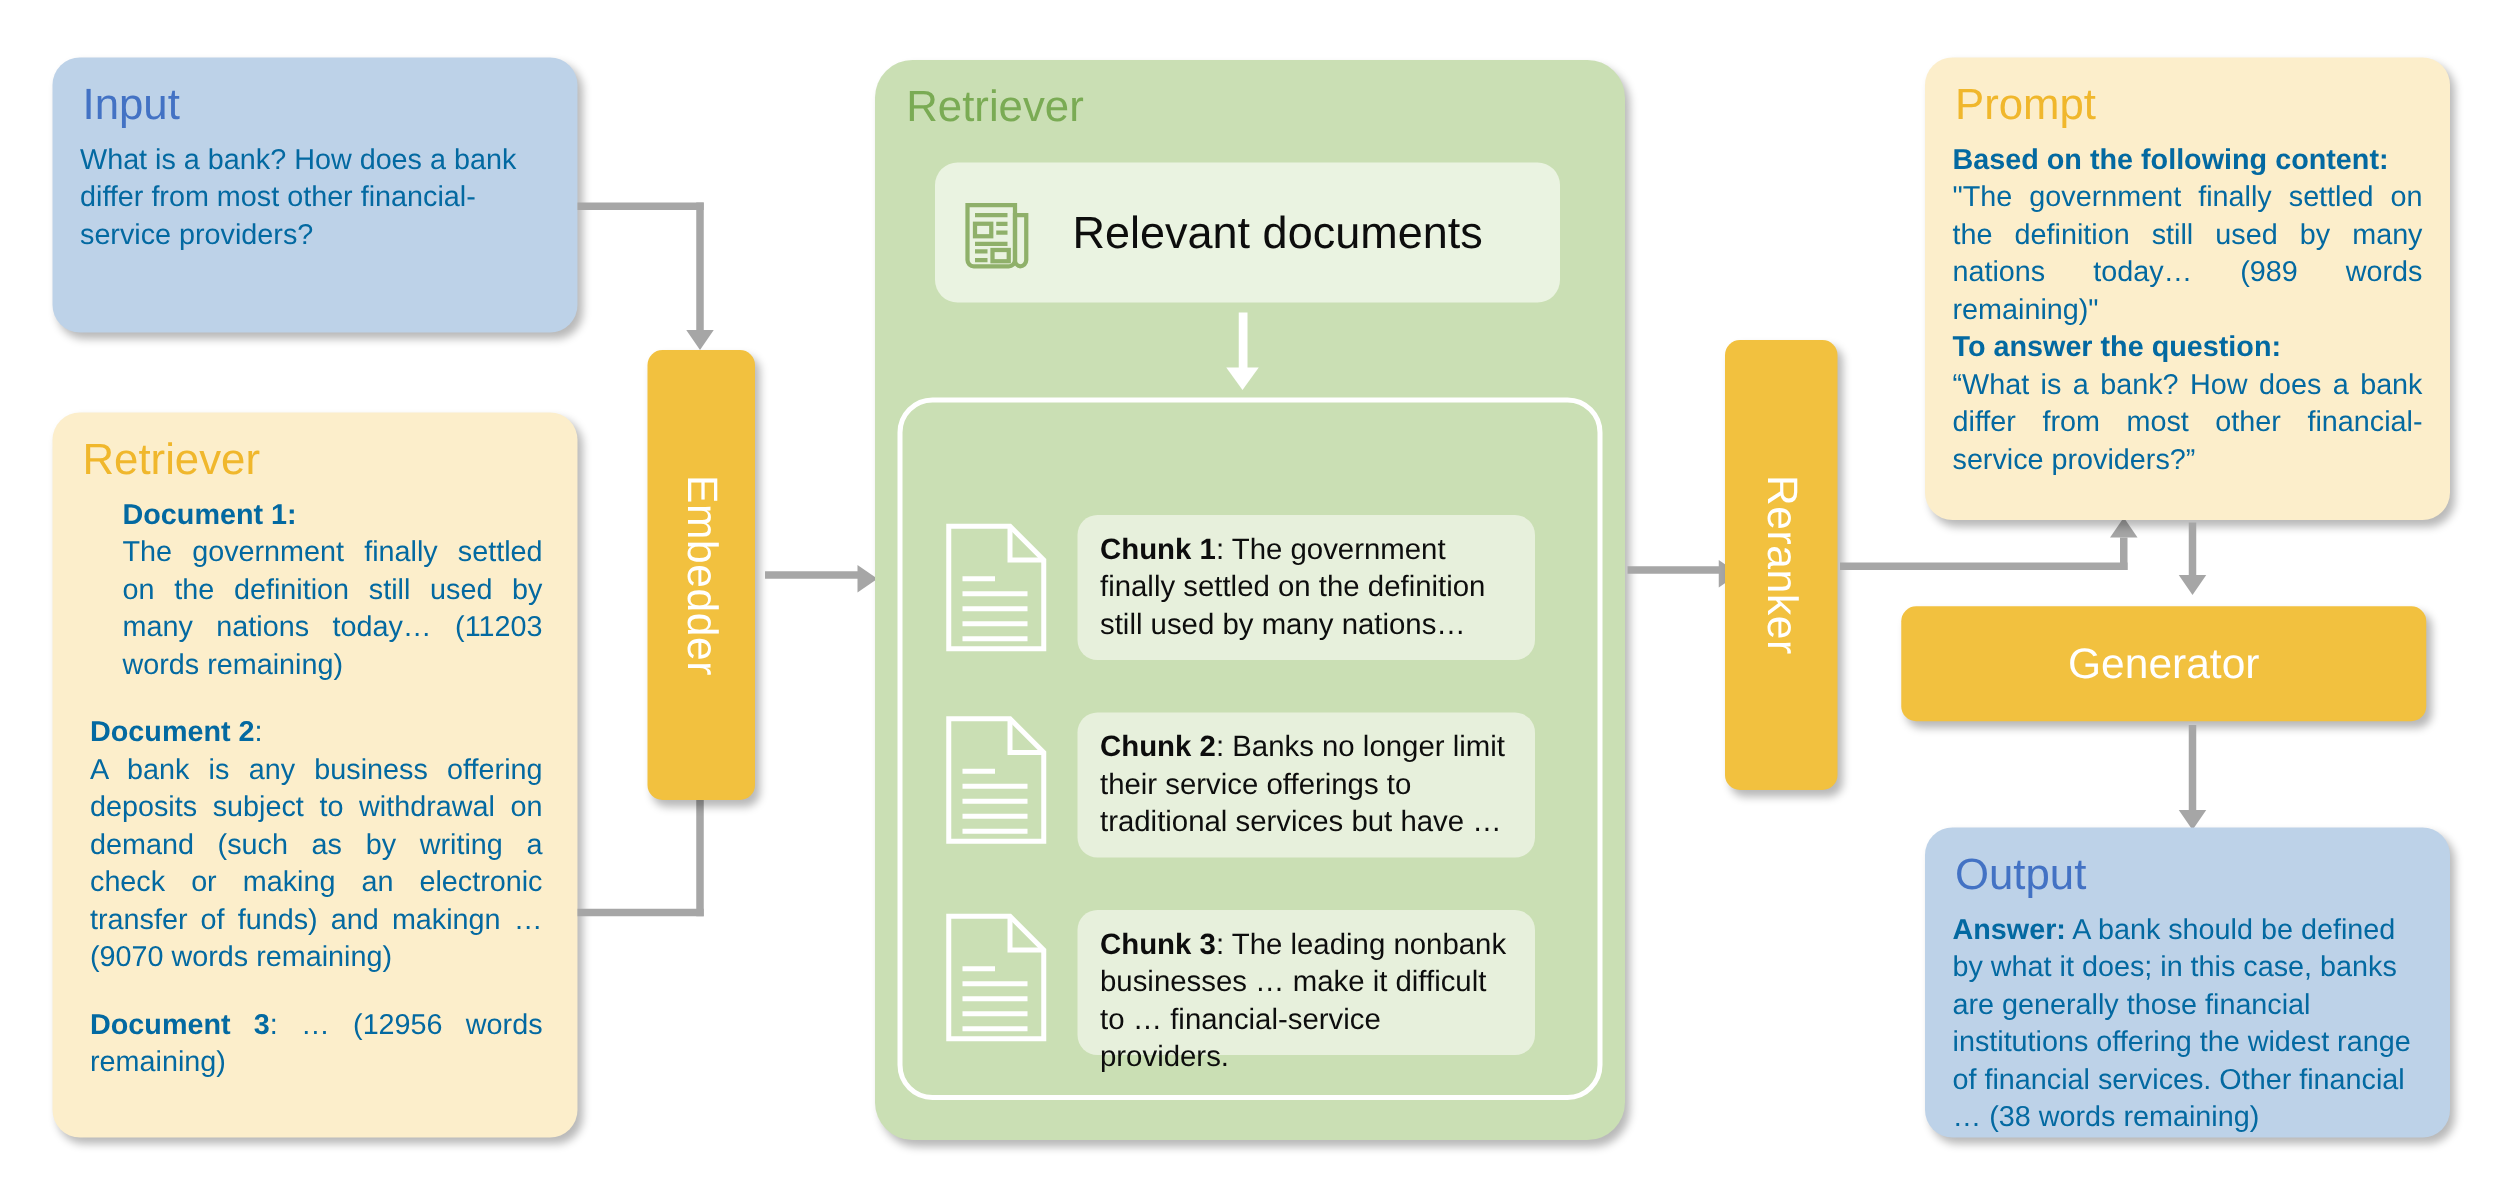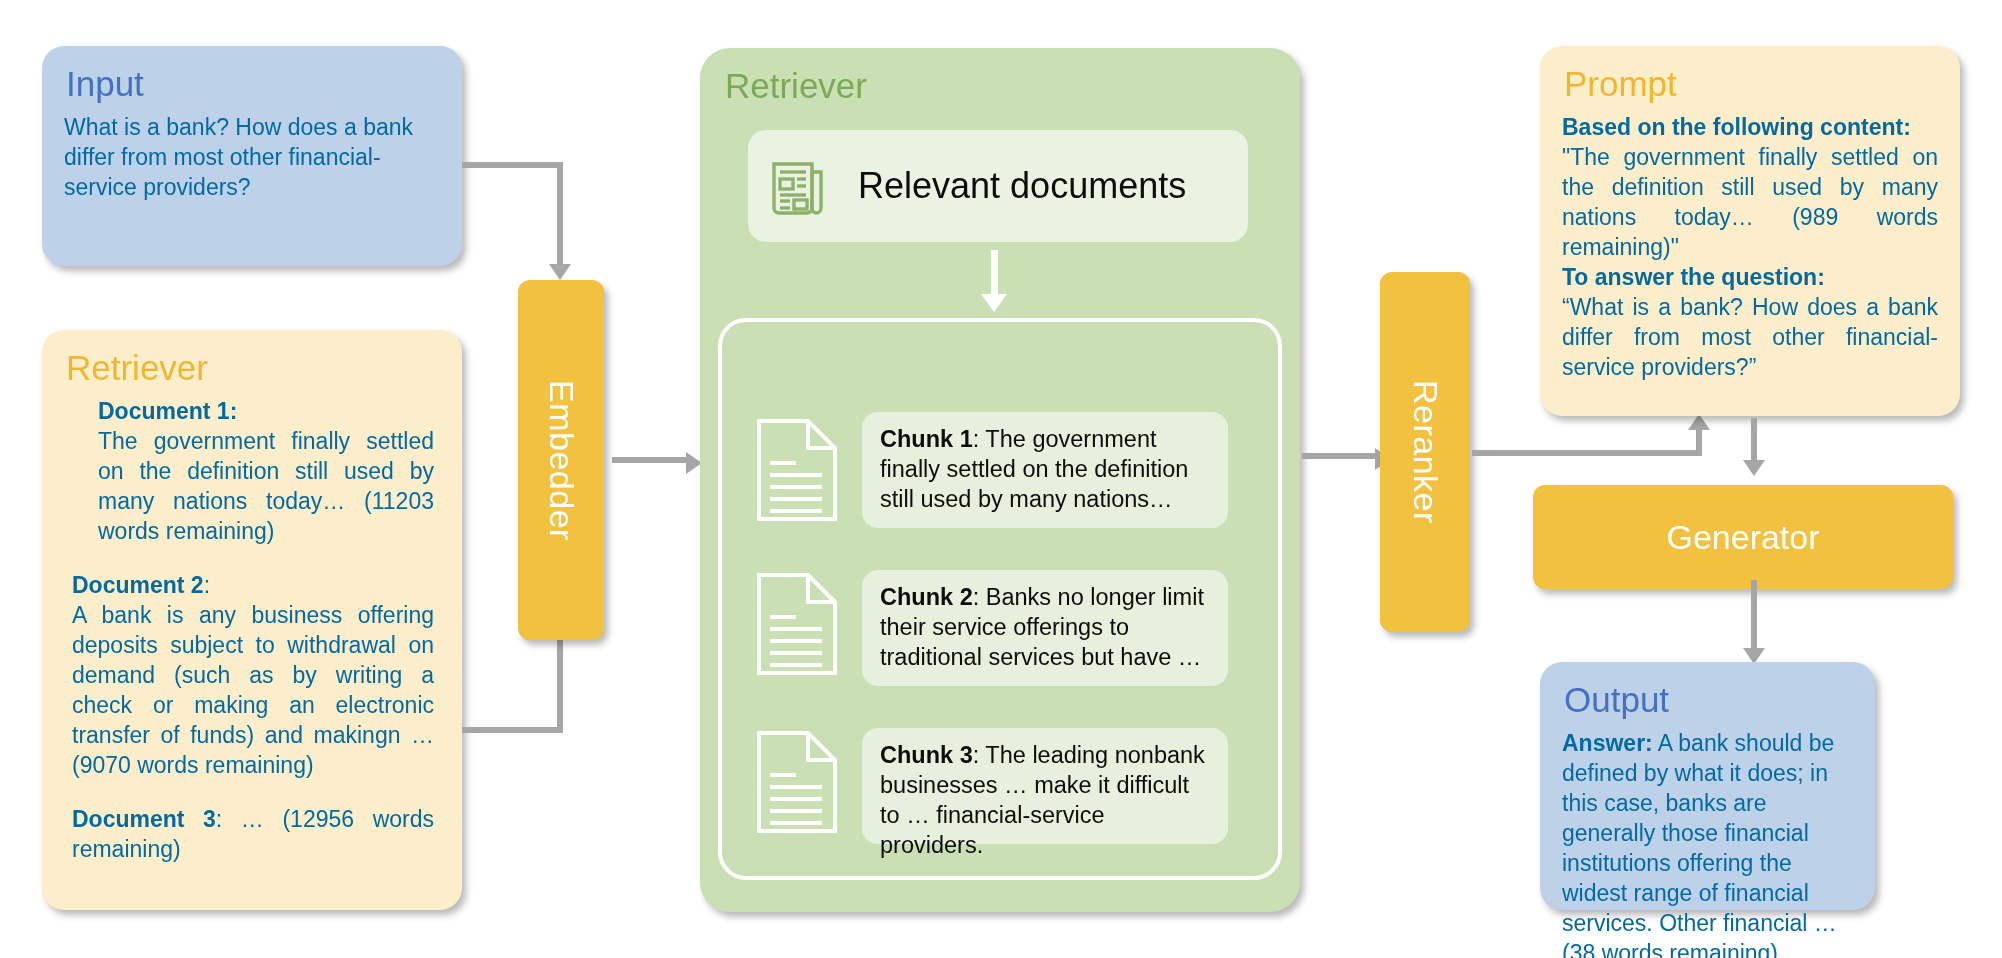--- a/index.html
+++ b/index.html
@@ -196,25 +196,25 @@
     <div class="sec-title t-gold">Prompt</div>
     <div class="body-text b">Based on the following content:</div>
     <div class="body-text justify">"The government finally settled on the definition still used by many nations today… (989 words remaining)"</div>
     <div class="body-text b">To answer the question:</div>
     <div class="body-text justify">“What is a bank? How does a bank differ from most other financial-service providers?”</div>
   </div>
 
   <div class="ln" style="left:1751px;top:418px;width:6px;height:45px;"></div>
   <div class="arrow ar-down" style="left:1743px;top:460px;"></div>
 
-  <div class="box proc proc-h shadow" style="left:1521px;top:485px;width:420px;height:104px;border-radius:12px;margin-left:12px;">
+  <div class="box proc proc-h shadow" style="left:1521px;top:485px;width:420px;height:92px;border-radius:12px;">
     <span>Generator</span>
   </div>
 
   <div class="ln" style="left:1751px;top:580px;width:6px;height:72px;"></div>
   <div class="arrow ar-down" style="left:1743px;top:648px;"></div>
 
-  <div class="box card card-blue shadow" style="left:1540px;top:662px;width:335px;height:248px;">
+  <div class="box card card-blue shadow" style="left:1540px;top:662px;width:420px;height:248px;">
     <div class="sec-title t-blue">Output</div>
     <div class="body-text"><span class="b">Answer:</span><span> A bank should be defined by what it does; in this case, banks are generally those financial institutions offering the widest range of financial services. Other financial … (38 words remaining)</span></div>
   </div>
 
 </div>
 
 </body></html>

